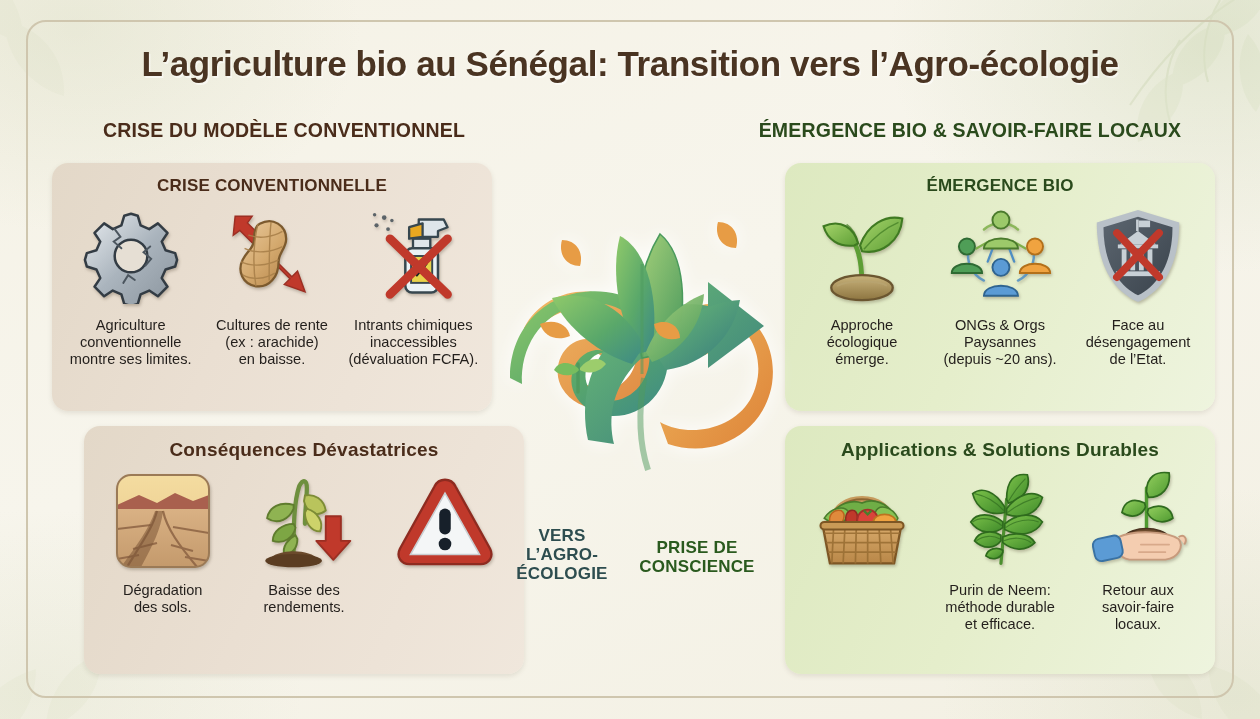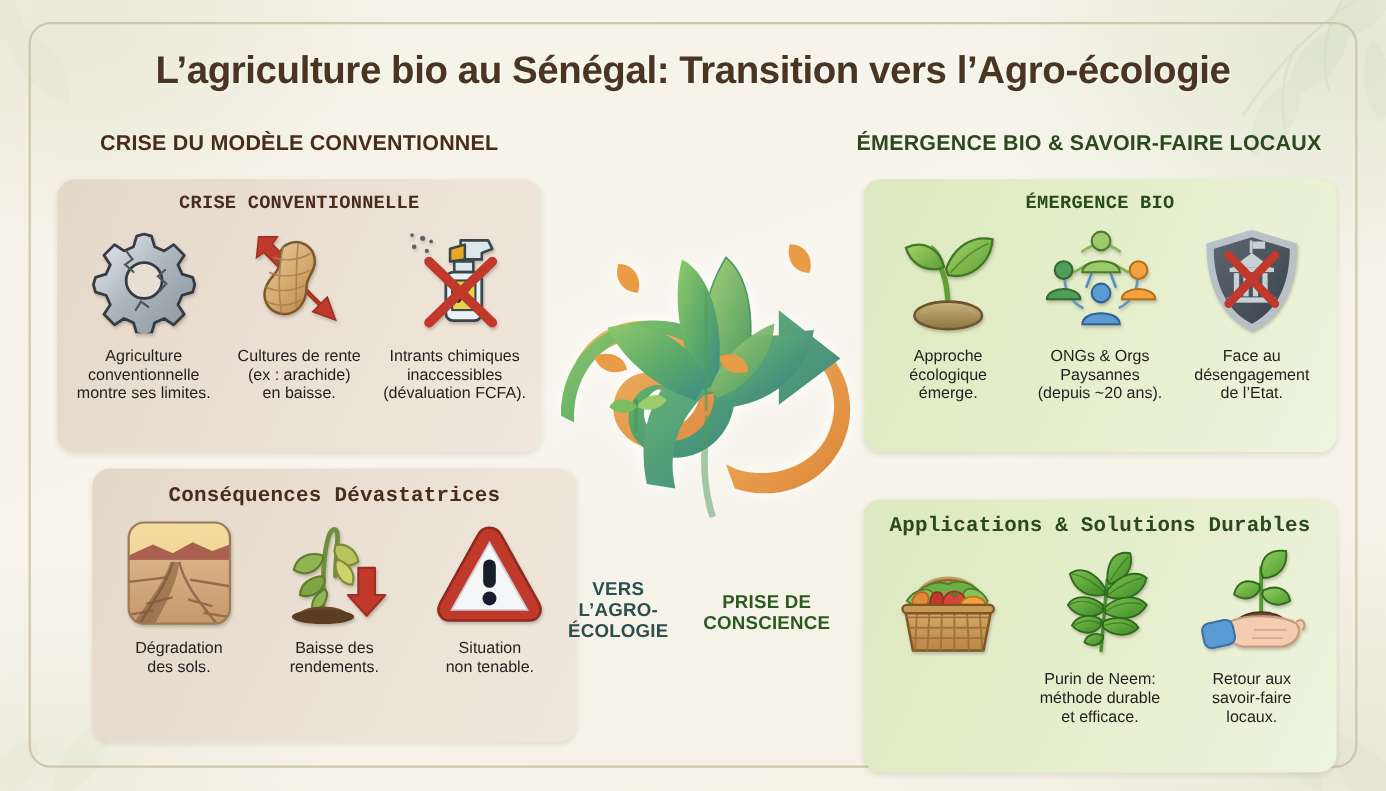--- a/index.html
+++ b/index.html
@@ -54,55 +54,54 @@
   }
 
   .sec-head {
     position: absolute;
     top: 119px;
     font-size: 19.5px;
     font-weight: bold;
     letter-spacing: 0.2px;
     text-align: center;
   }
-  .sec-head.left  { left: 52px; width: 440px; color: #4a2c1a; }
-  .sec-head.right { left: 760px; width: 460px; color: #2a4a1c; }
+  .sec-head.left  { left: 64px; width: 440px; color: #4a2c1a; }
+  .sec-head.right { left: 740px; width: 460px; color: #2a4a1c; }
 
   
   .panel {
     position: absolute;
     border-radius: 16px;
     box-shadow: 0 2px 5px rgba(90,75,55,0.13);
   }
   .panel.beige {
     background: linear-gradient(115deg, #e3d8c8 0%, #eadfd2 45%, #f0e7dc 100%);
   }
   .panel.green {
     background: linear-gradient(115deg, #dde9c0 0%, #e5eecb 48%, #eef4de 100%);
   }
   .p-tl { left: 52px;  top: 163px; width: 440px; height: 248px; }
   .p-tr { left: 785px; top: 163px; width: 430px; height: 248px; }
   .p-bl { left: 52px;  top: 426px; width: 440px; height: 248px; margin-left: 32px; }
-  .p-br { left: 785px; top: 426px; width: 430px; height: 248px; margin-top: 28px; }
+  .p-br { left: 785px; top: 426px; width: 430px; height: 248px; }
 
   .panel-title {
     text-align: center;
     font-weight: bold;
     padding-top: 13px;
     letter-spacing: 0.2px;
-    font-family: Liberation Mono, monospace;
   }
   .panel-title.caps  { font-size: 17px; }
   .panel-title.mixed { font-size: 19px; }
   .panel.beige .panel-title { color: #4a2c1a; }
   .panel.green .panel-title { color: #2a4a1c; }
 
   .items {
     display: flex;
-    justify-content: flex-start;
+    justify-content: flex-end;
     align-items: flex-start;
     padding: 6px 8px 0 8px;
   }
   .item { flex: 1 1 0; text-align: center; }
   .item-icon {
     height: 108px;
     display: flex;
     align-items: center;
     justify-content: center;
   }
@@ -452,22 +451,20 @@
 
       <div class="item">
         <div class="item-icon">
           <svg width="102" height="94" viewBox="0 0 106 98">
             <path d="M53 6 C58 6 62 9 64 13 L100 78 C104 86 99 94 90 94 H16 C7 94 2 86 6 78 L42 13 C44 9 48 6 53 6Z" fill="#c0392b" stroke="#8e2b20" stroke-width="2.4"></path>
             <path d="M53 20 L89 84 H17Z" fill="#f4f6f7" stroke="#c9ced1" stroke-width="1.6"></path>
             <rect x="47" y="36" width="12" height="27" rx="6" fill="#17202a"></rect>
             <circle cx="53" cy="73" r="6.6" fill="#17202a"></circle>
           </svg>
         </div>
-        <div class="item-caption">Situation
-non tenable.</div>
       </div>
 
     </div>
   </div>
 
   <div class="panel green p-br">
     <div class="panel-title mixed">Applications &amp; Solutions Durables</div>
     <div class="items">
 
       <div class="item">

